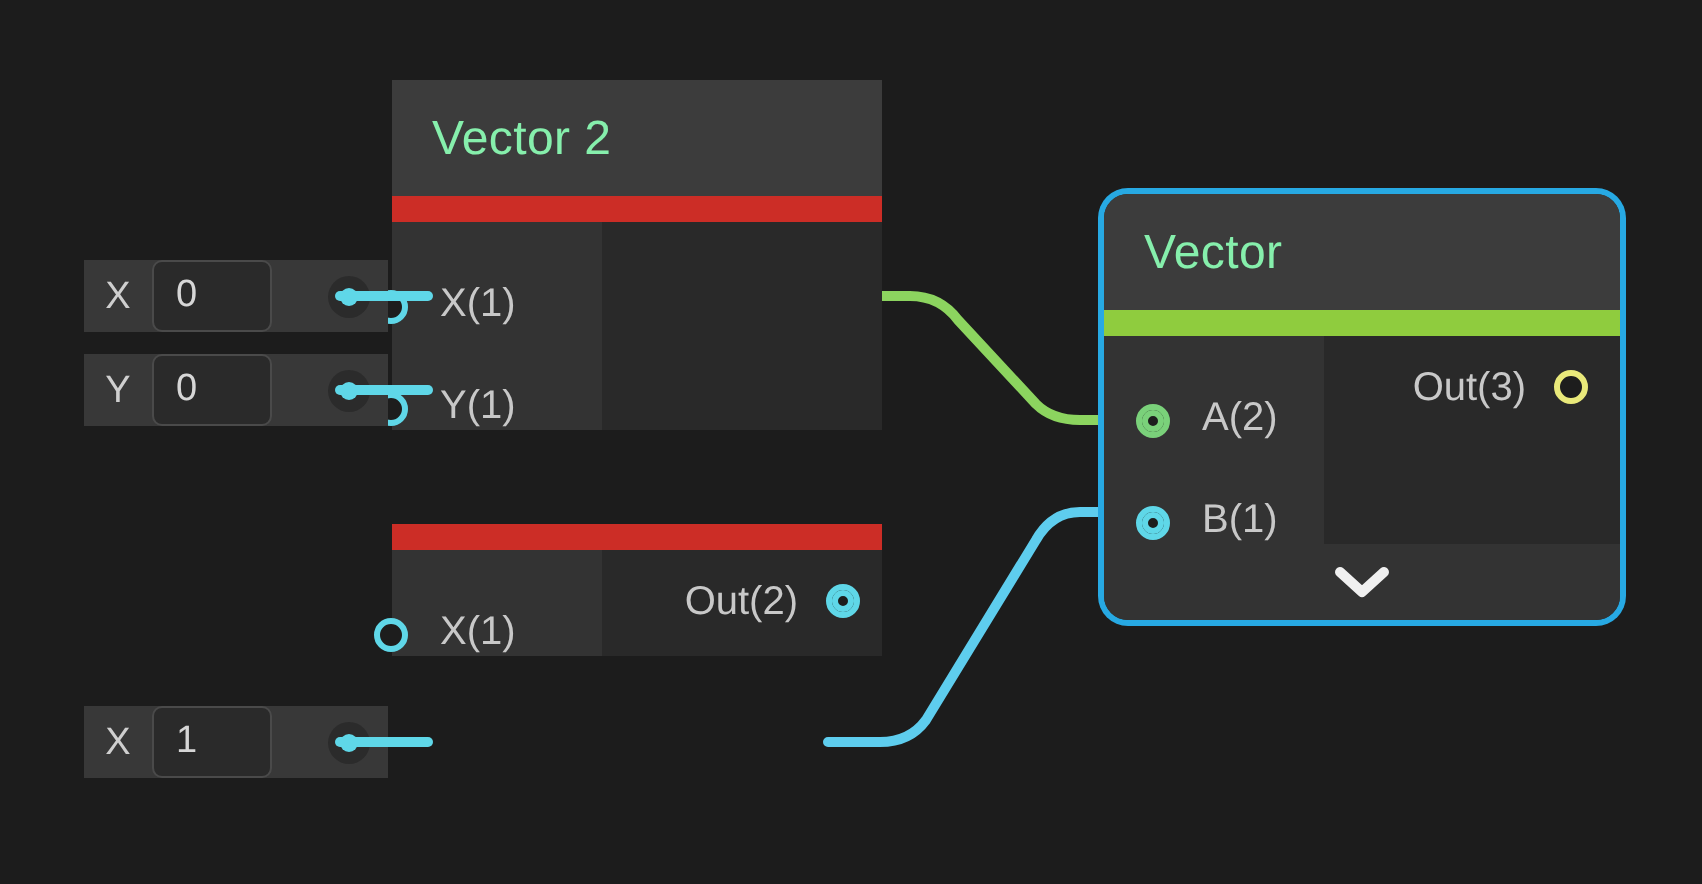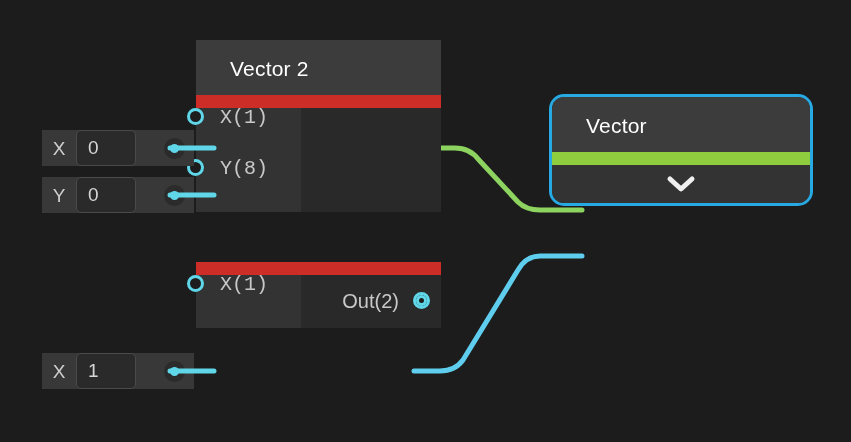--- a/index.html
+++ b/index.html
@@ -32,24 +32,24 @@
   }
 
   
   .node {
     position: absolute;
     background: #292929;
     box-sizing: border-box;
   }
   .node-header {
     background: #3c3c3c;
-    color: #ffffff;
-    font-size: 21px;
-    line-height: 1;
-    padding: 18px 0 16px 34px;
+    color: #86efac;
+    font-size: 24px;
+    line-height: 1;
+    padding: 18px 0 16px 20px;
     letter-spacing: .2px;
     box-sizing: border-box;
   }
   .accent-bar {
     height: 13px;
     width: 100%;
   }
   .node-body {
     display: flex;
     box-sizing: border-box;
@@ -59,24 +59,23 @@
     box-sizing: border-box;
   }
   .out-col {
     background: #292929;
     flex: 1;
     position: relative;
     box-sizing: border-box;
   }
   .port-row {
     display: flex;
-    align-items: flex-start;
+    align-items: flex-end;
     height: 51px;
     box-sizing: border-box;
-    font-family: Liberation Mono, monospace;
   }
   .port-label {
     color: #c8c8c8;
     font-size: 20px;
     line-height: 1;
     white-space: nowrap;
   }
   .port-row .port-label { margin-left: 16px; }
 
   .out-row {
@@ -199,21 +198,21 @@
     <div class="node-header">Vector 2</div>
     <div class="accent-bar" style="background:#cc2d26;"></div>
     <div class="node-body" style="height:104px;">
       <div class="port-col" style="width:105px;">
         <div class="port-row">
           <span class="dot dot-hollow-cyan"></span>
           <span class="port-label">X(1)</span>
         </div>
         <div class="port-row">
           <span class="dot dot-hollow-cyan"></span>
-          <span class="port-label">Y(8)</span>
+          <span class="port-label">Y(1)</span>
         </div>
       </div>
     </div>
   </div>
 
   <div class="node" id="node-float" style="left:196px; top:262px; width:245px;">
     <div class="accent-bar" style="background:#cc2d26;"></div>
     <div class="node-body" style="height:53px;">
       <div class="port-col" style="width:105px;">
         <div class="port-row">
@@ -226,20 +225,38 @@
           <span class="port-label">Out(2)</span>
           <span class="dot dot-filled-cyan"></span>
         </div>
       </div>
     </div>
   </div>
 
   <div class="node selected" id="node-append" style="left:552px; top:97px; width:258px;">
     <div class="node-header">Vector</div>
     <div class="accent-bar" style="background:#8fcc3e;"></div>
+    <div class="node-body" style="height:104px;">
+      <div class="port-col" style="width:110px;">
+        <div class="port-row">
+          <span class="dot dot-filled-green" style="margin-left:16px;"></span>
+          <span class="port-label">A(2)</span>
+        </div>
+        <div class="port-row">
+          <span class="dot dot-filled-cyan" style="margin-left:16px;"></span>
+          <span class="port-label">B(1)</span>
+        </div>
+      </div>
+      <div class="out-col">
+        <div class="out-row" style="height:51px; padding-right:16px;">
+          <span class="port-label">Out(3)</span>
+          <span class="dot dot-hollow-yellow"></span>
+        </div>
+      </div>
+    </div>
     <div class="node-footer">
       <span class="chevron">
         <svg width="30" height="18" viewBox="0 0 30 18" aria-hidden="true">
           <path d="M4 4 L15 14 L26 4" fill="none" stroke="#f0f0f0" stroke-width="5" stroke-linecap="round" stroke-linejoin="round"></path>
         </svg>
       </span>
     </div>
   </div>
 
   <div class="value-row" style="left:42px; top:130px; width:152px; height:36px;">

